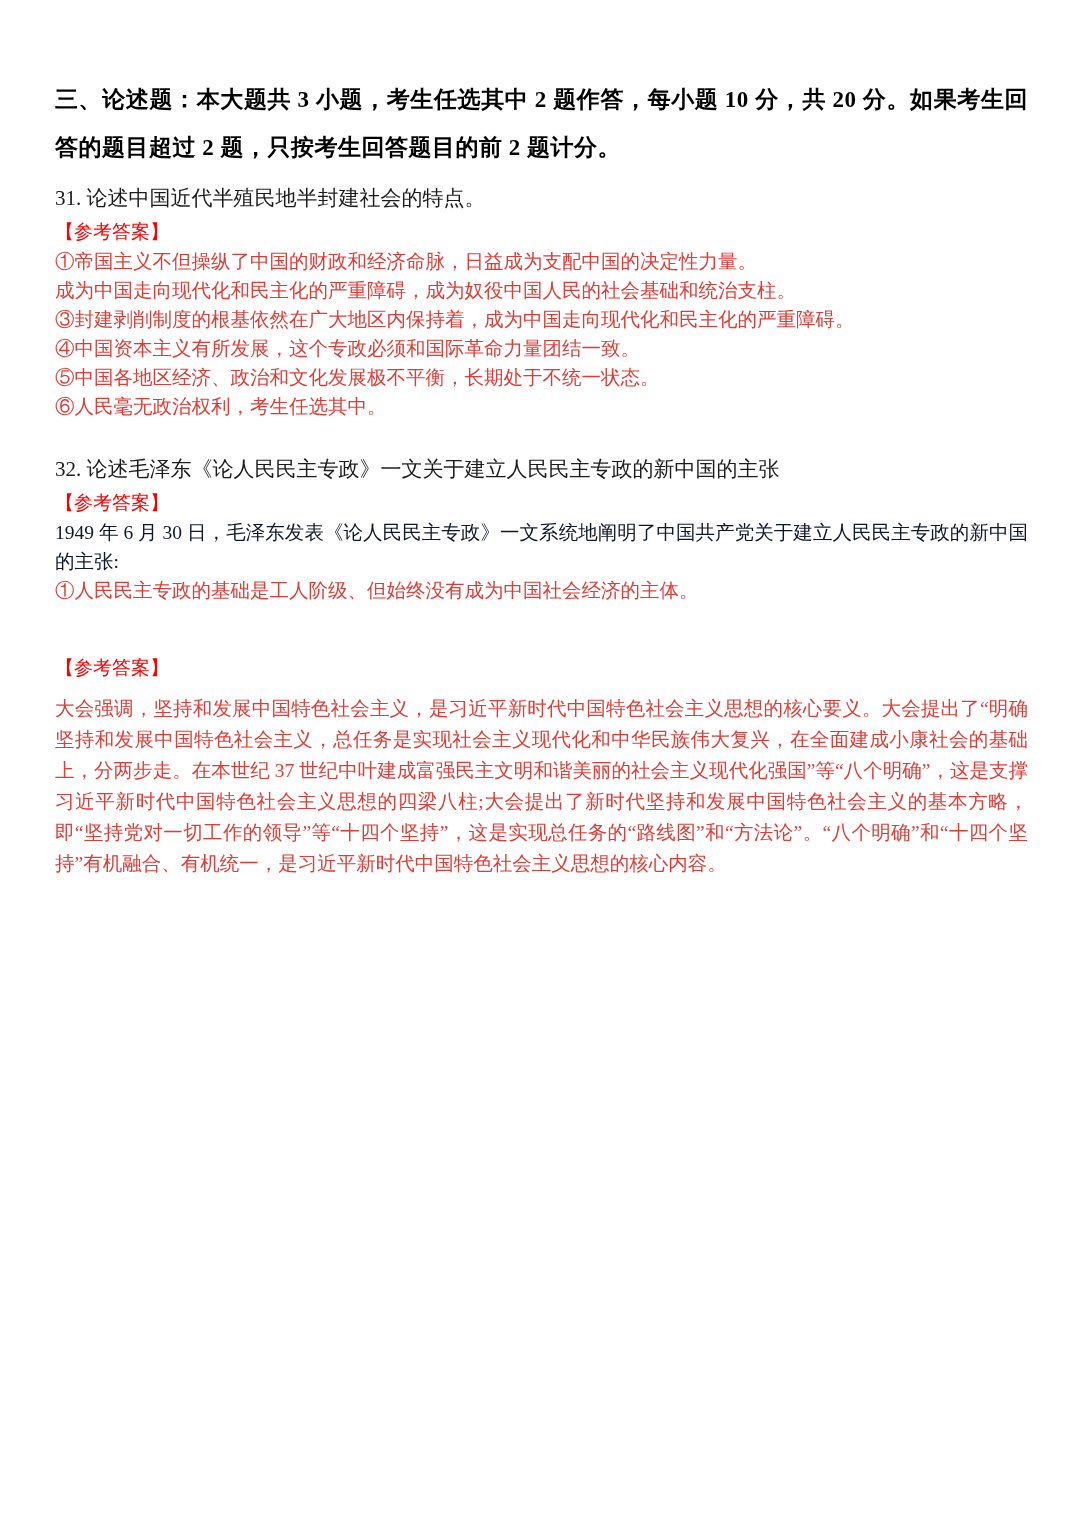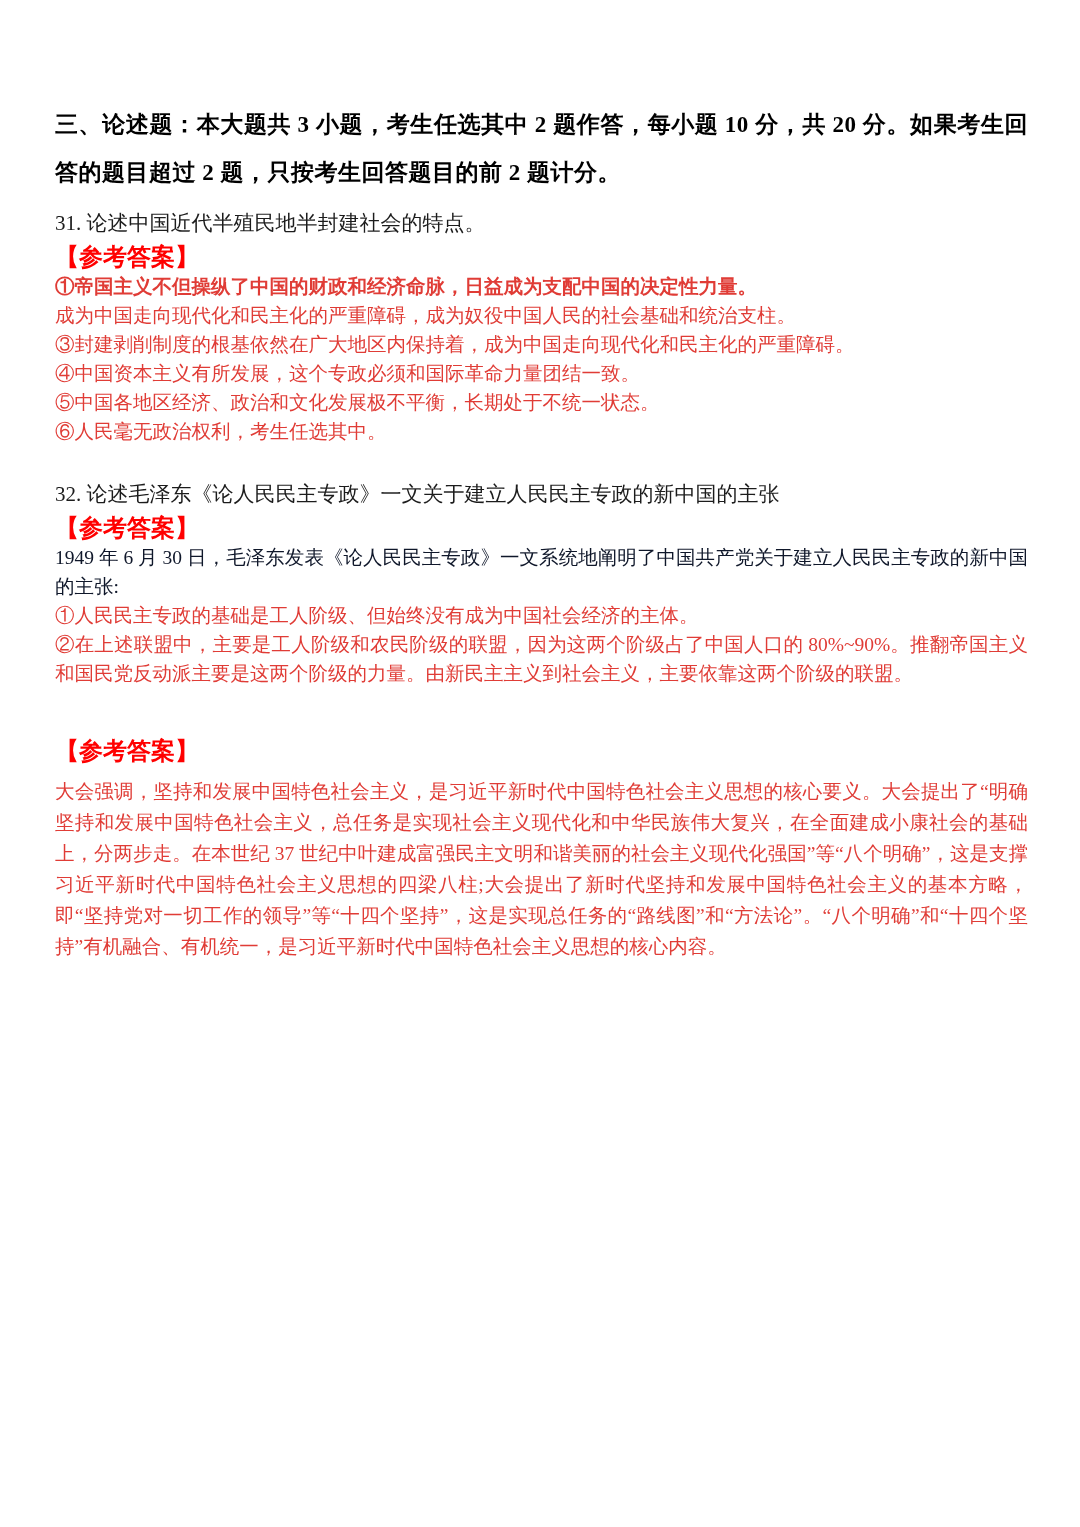--- a/index.html
+++ b/index.html
@@ -7,21 +7,21 @@
     padding: 0;
     background: #ffffff;
   }
   .page {
     position: relative;
     width: 1080px;
     min-height: 1527px;
     margin: 0 auto;
     background: #ffffff;
     box-sizing: border-box;
-    padding: 101px 52px 60px 55px;
+    padding: 76px 52px 60px 55px;
     font-family: "Liberation Serif", "DejaVu Serif", serif;
     color: #1a1a1a;
   }
   .section-heading {
     margin: 0;
     font-size: 23px;
     font-weight: bold;
     line-height: 48px;
     color: #000000;
     text-align: justify;
@@ -35,23 +35,23 @@
     font-size: 21px;
     line-height: 33px;
     color: #1c1c1c;
     font-weight: normal;
   }
   .qb-31 .q-title { margin-top: 10px; }
   .qb-32 { margin-top: 32px; }
   .qb-33 { margin-top: 48px; }
   .answer-label {
     margin: 2px 0 0 0;
-    font-size: 24px;
+    font-size: 19px;
     line-height: 30px;
-    font-weight: bold;
+    font-weight: normal;
   }
   .answer {
     margin: 0;
   }
   .answer p {
     margin: 0;
     font-size: 19.5px;
     line-height: 29px;
     text-align: justify;
   }
@@ -66,36 +66,35 @@
 <body>
 
 <div class="page">
 
   <h1 class="section-heading">三、论述题：本大题共 3 小题，考生任选其中 2 题作答，每小题 10 分，共 20 分。如果考生回答的题目超过 2 题，只按考生回答题目的前 2 题计分。</h1>
 
   <section class="question-block qb-31">
     <p class="q-title" style="color: rgb(28, 28, 28);">31. 论述中国近代半殖民地半封建社会的特点。</p>
     <p class="answer-label" style="color: rgb(255, 0, 0);">【参考答案】</p>
     <div class="answer">
-      <p style="color: rgb(224, 60, 54); font-weight: bold;">①帝国主义不但操纵了中国的财政和经济命脉，日益成为支配中国的决定性力量。</p>
+      <p style="color: rgb(224, 60, 54);">①帝国主义不但操纵了中国的财政和经济命脉，日益成为支配中国的决定性力量。</p>
       <p style="color: rgb(224, 60, 54);">成为中国走向现代化和民主化的严重障碍，成为奴役中国人民的社会基础和统治支柱。</p>
       <p style="color: rgb(224, 60, 54);">③封建剥削制度的根基依然在广大地区内保持着，成为中国走向现代化和民主化的严重障碍。</p>
       <p style="color: rgb(224, 60, 54);">④中国资本主义有所发展，这个专政必须和国际革命力量团结一致。</p>
       <p style="color: rgb(224, 60, 54);">⑤中国各地区经济、政治和文化发展极不平衡，长期处于不统一状态。</p>
       <p style="color: rgb(224, 60, 54);">⑥人民毫无政治权利，考生任选其中。</p>
     </div>
   </section>
 
   <section class="question-block qb-32">
     <p class="q-title" style="color: rgb(28, 28, 28);">32. 论述毛泽东《论人民民主专政》一文关于建立人民民主专政的新中国的主张</p>
     <p class="answer-label" style="color: rgb(255, 0, 0);">【参考答案】</p>
     <div class="answer">
       <p style="color: #0f172a;">1949 年 6 月 30 日，毛泽东发表《论人民民主专政》一文系统地阐明了中国共产党关于建立人民民主专政的新中国的主张:</p>
       <p style="color: rgb(224, 60, 54);">①人民民主专政的基础是工人阶级、但始终没有成为中国社会经济的主体。</p>
-      <p style="color: rgb(224, 60, 54);">②在上述联盟中，主要是工人阶级和农民阶级的联盟，因为这两个阶级占了中国人口的 80%~90%。推翻帝国主义和国民党反动派主要是这两个阶级的力量。由新民主主义到社会主义，主要依靠这两个阶级的联盟。</p>
     </div>
   </section>
 
   <section class="question-block qb-33">
     <p class="answer-label" style="color: rgb(255, 0, 0);">【参考答案】</p>
     <div class="answer">
       <p style="color: rgb(224, 60, 54);">大会强调，坚持和发展中国特色社会主义，是习近平新时代中国特色社会主义思想的核心要义。大会提出了“明确坚持和发展中国特色社会主义，总任务是实现社会主义现代化和中华民族伟大复兴，在全面建成小康社会的基础上，分两步走。在本世纪 37 世纪中叶建成富强民主文明和谐美丽的社会主义现代化强国”等“八个明确”，这是支撑习近平新时代中国特色社会主义思想的四梁八柱;大会提出了新时代坚持和发展中国特色社会主义的基本方略，即“坚持党对一切工作的领导”等“十四个坚持”，这是实现总任务的“路线图”和“方法论”。“八个明确”和“十四个坚持”有机融合、有机统一，是习近平新时代中国特色社会主义思想的核心内容。</p>
     </div>
   </section>
 

